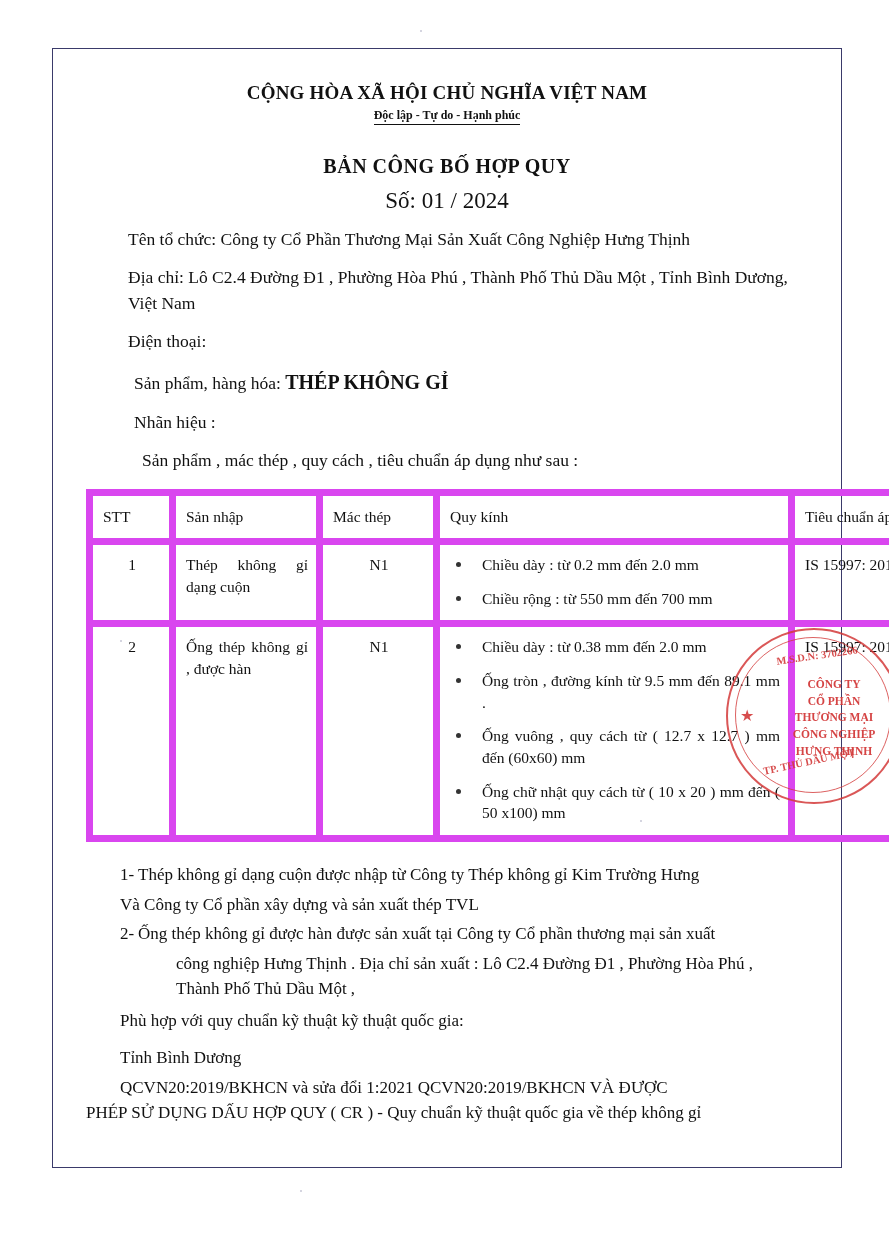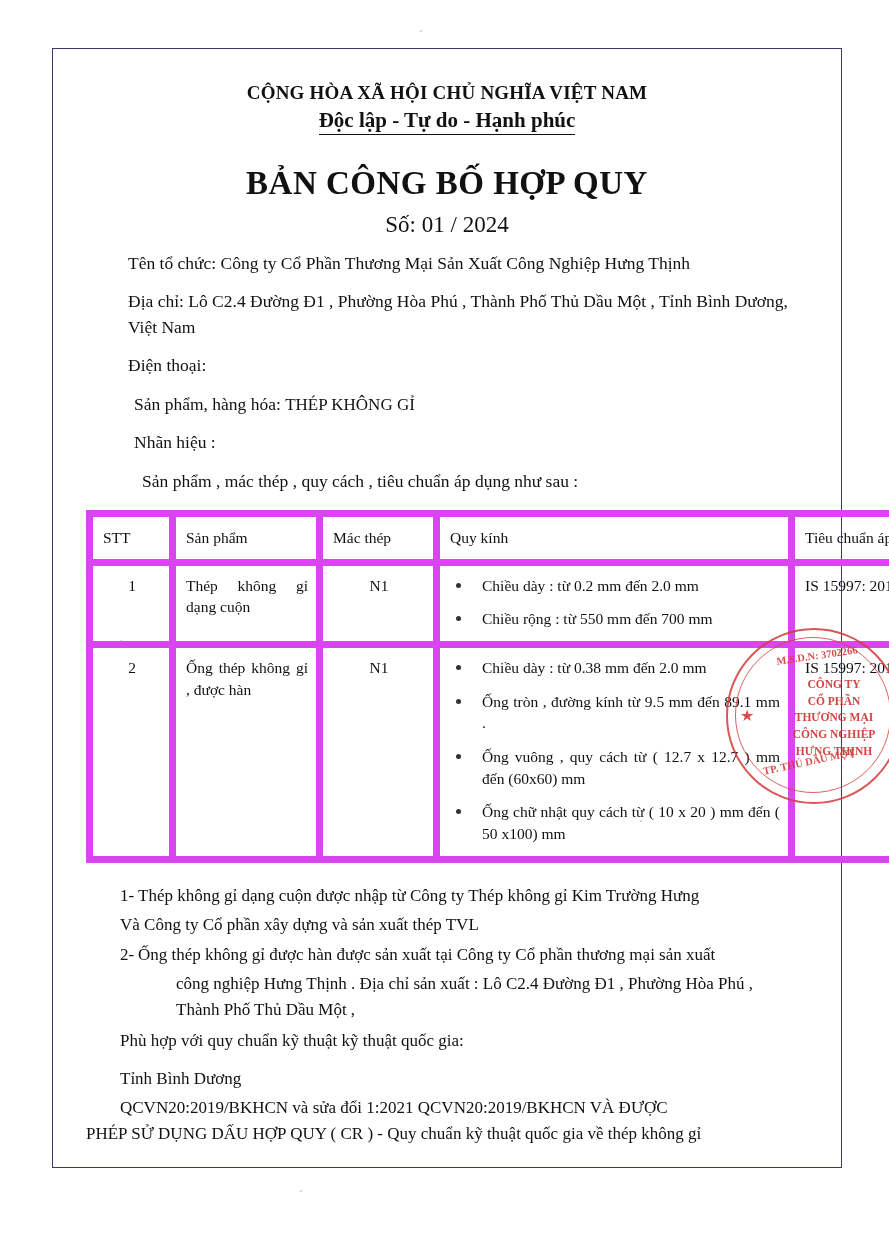--- a/index.html
+++ b/index.html
@@ -41,46 +41,46 @@
   }
   .center { text-align: center; }
 
   .nation-title {
     font-size: 19px;
     font-weight: bold;
     letter-spacing: 0.2px;
     margin-top: 12px;
   }
   .nation-sub {
-    font-size: 21px;
+    font-size: 12px;
     font-weight: bold;
     margin-top: 4px;
     display: inline-block;
     border-bottom: 1.5px solid #111;
     padding-bottom: 1px;
   }
   .doc-title {
-    font-size: 33px;
+    font-size: 20px;
     font-weight: bold;
     margin-top: 30px;
     letter-spacing: 0.5px;
   }
   .doc-number {
     font-size: 23px;
     margin-top: 10px;
   }
   .field-line {
     font-size: 17.5px;
     margin-top: 13px;
     line-height: 1.45;
     padding-left: 42px;
   }
   .field-line.indent2 { padding-left: 48px; }
   .field-line.indent3 { padding-left: 56px; }
-  .product-name { font-size: 17px; font-weight: normal; }
+  .product-name { font-size: 20px; font-weight: bold; }
 
   table.spec {
     border-collapse: collapse;
     width: 722px;
     margin-top: 16px;
     margin-left: 0px;
     table-layout: fixed;
   }
   table.spec th, table.spec td {
     border: 7px solid #d946ef;
@@ -278,21 +278,21 @@
     </div>
 
     <div class="field-line indent2">Nhãn hiệu :</div>
 
     <div class="field-line indent3">Sản phẩm , mác thép , quy cách , tiêu chuẩn áp dụng như sau :</div>
 
     <table class="spec">
       <thead>
         <tr>
           <th class="c-stt">STT</th>
-          <th class="c-prod">Sản phẩm</th>
+          <th class="c-prod">Sản nhập</th>
           <th class="c-mac">Mác thép</th>
           <th class="c-quy">Quy kính</th>
           <th class="c-std">Tiêu chuẩn áp dụng</th>
         </tr>
       </thead>
       <tbody>
         <tr>
           <td class="c-stt">1</td>
           <td class="c-prod">Thép không gỉ dạng cuộn</td>
           <td class="c-mac">N1</td>

